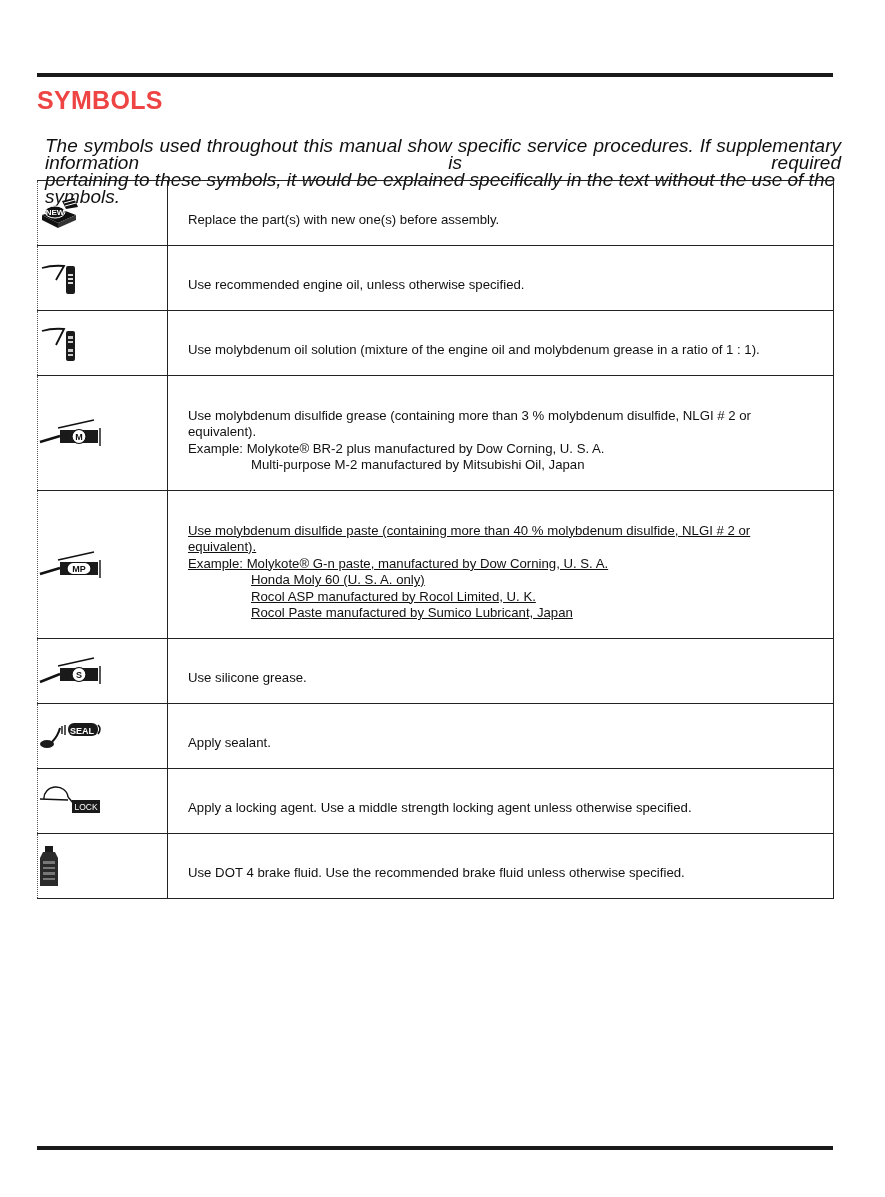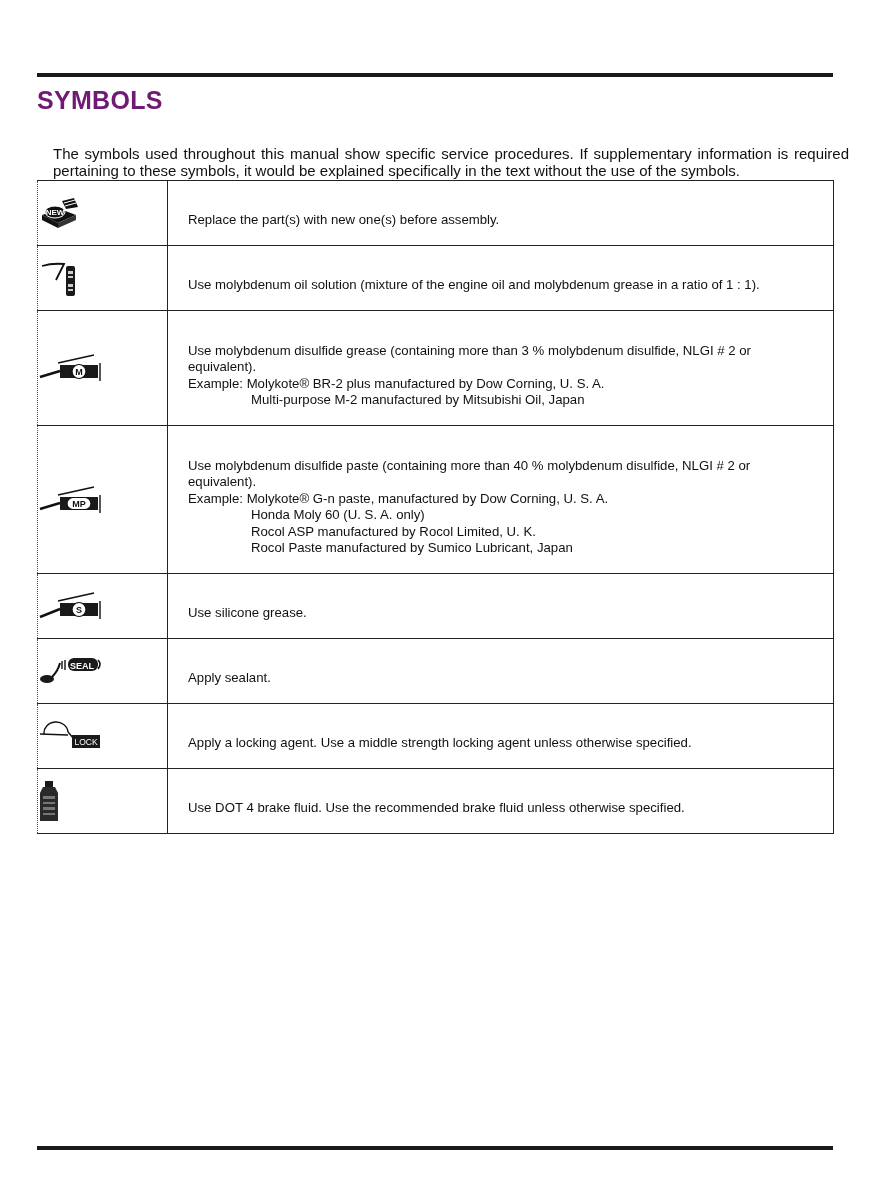--- a/index.html
+++ b/index.html
@@ -2,33 +2,33 @@
 <html><head>
 <meta charset="utf-8">
 <style>
   html, body { margin:0; padding:0; background:#ffffff; }
   body { width:885px; height:1197px; position:relative; overflow:hidden;
          font-family:"Liberation Sans", "DejaVu Sans", sans-serif; color:#111; }
   .rule { position:absolute; left:37px; width:796px; height:4px; background:#1a1a1a; }
   .rule.top { top:73px; }
   .rule.bottom { top:1146px; height:4px; }
   .title { position:absolute; left:37px; top:86px; font-size:25px; font-weight:bold;
-           letter-spacing:0.3px; color:#701a75; margin:0; }
-  .intro { position:absolute; left:37px; top:129px; width:796px; font-size:15px;
-           line-height:17px; margin:16px; color:#111; }
+           letter-spacing:0.3px; color:#ef4444; margin:0; }
+  .intro { position:absolute; left:37px; top:129px; width:796px; font-size:19px;
+           line-height:17px; margin:8px; color:#111;font-style:italic; }
   .intro .l1 { display:block; text-align:justify; text-align-last:justify; }
   .intro .l2 { display:block; }
   table.sym { position:absolute; left:37px; top:180px; width:797px;
               border-collapse:collapse; table-layout:fixed; }
   table.sym td { border:1px solid #222; padding:0; vertical-align:middle; }
   table.sym td.icon-cell { width:129px; text-align:left; border-left:1px dotted #555; }
   table.sym td.desc { padding:15px 14px 0 20px; font-size:13.2px; line-height:16.5px; color:#111; }
   table.sym tr.h50 td { height:49px; }
   table.sym tr.h100 td { height:99px; }
-  table.sym tr.h133 td { height:132px; }
+  table.sym tr.h133 td { height:132px;text-decoration:underline; }
   .desc .line { display:block; }
   .desc .ex-indent { display:block; padding-left:63px; }
   .icon { display:inline-block; vertical-align:middle; }
   svg text { font-family:"Liberation Sans", sans-serif; }
 </style>
 </head>
 <body>
 
 <div class="rule top"></div>
 
@@ -53,20 +53,34 @@
           <line x1="27" y1="9" x2="38" y2="6" stroke="#fff" stroke-width="1"></line>
           <ellipse cx="17" cy="15" rx="10" ry="6" fill="#111" stroke="#fff" stroke-width="1"></ellipse>
           <text x="17" y="18" font-size="8" font-weight="bold" fill="#fff" text-anchor="middle">NEW</text>
         </svg>
       </td>
       <td class="desc">
         <span class="line">Replace the part(s) with new one(s) before assembly.</span>
       </td>
     </tr>
 
+    <tr class="h50">
+      <td class="icon-cell">
+        <svg class="icon" width="44" height="36" viewBox="0 0 44 36">
+          <path d="M4,8 Q14,5 26,6 L18,20" fill="none" stroke="#111" stroke-width="1.8"></path>
+          <rect x="28" y="6" width="9" height="28" rx="2" fill="#1a1a1a"></rect>
+          <rect x="30" y="14" width="5" height="2" fill="#ddd"></rect>
+          <rect x="30" y="18" width="5" height="2" fill="#ddd"></rect>
+          <rect x="30" y="22" width="5" height="2" fill="#ddd"></rect>
+        </svg>
+      </td>
+      <td class="desc">
+        <span class="line">Use recommended engine oil, unless otherwise specified.</span>
+      </td>
+    </tr>
 
     <tr class="h50">
       <td class="icon-cell">
         <svg class="icon" width="44" height="40" viewBox="0 0 44 40">
           <path d="M4,8 Q14,5 26,6 L18,22" fill="none" stroke="#111" stroke-width="1.8"></path>
           <rect x="28" y="8" width="9" height="30" rx="2" fill="#1a1a1a"></rect>
           <rect x="30" y="13" width="5" height="3" fill="#ccc"></rect>
           <rect x="30" y="18" width="5" height="2" fill="#ccc"></rect>
           <rect x="30" y="26" width="5" height="3" fill="#ccc"></rect>
           <rect x="30" y="31" width="5" height="2" fill="#ccc"></rect>

